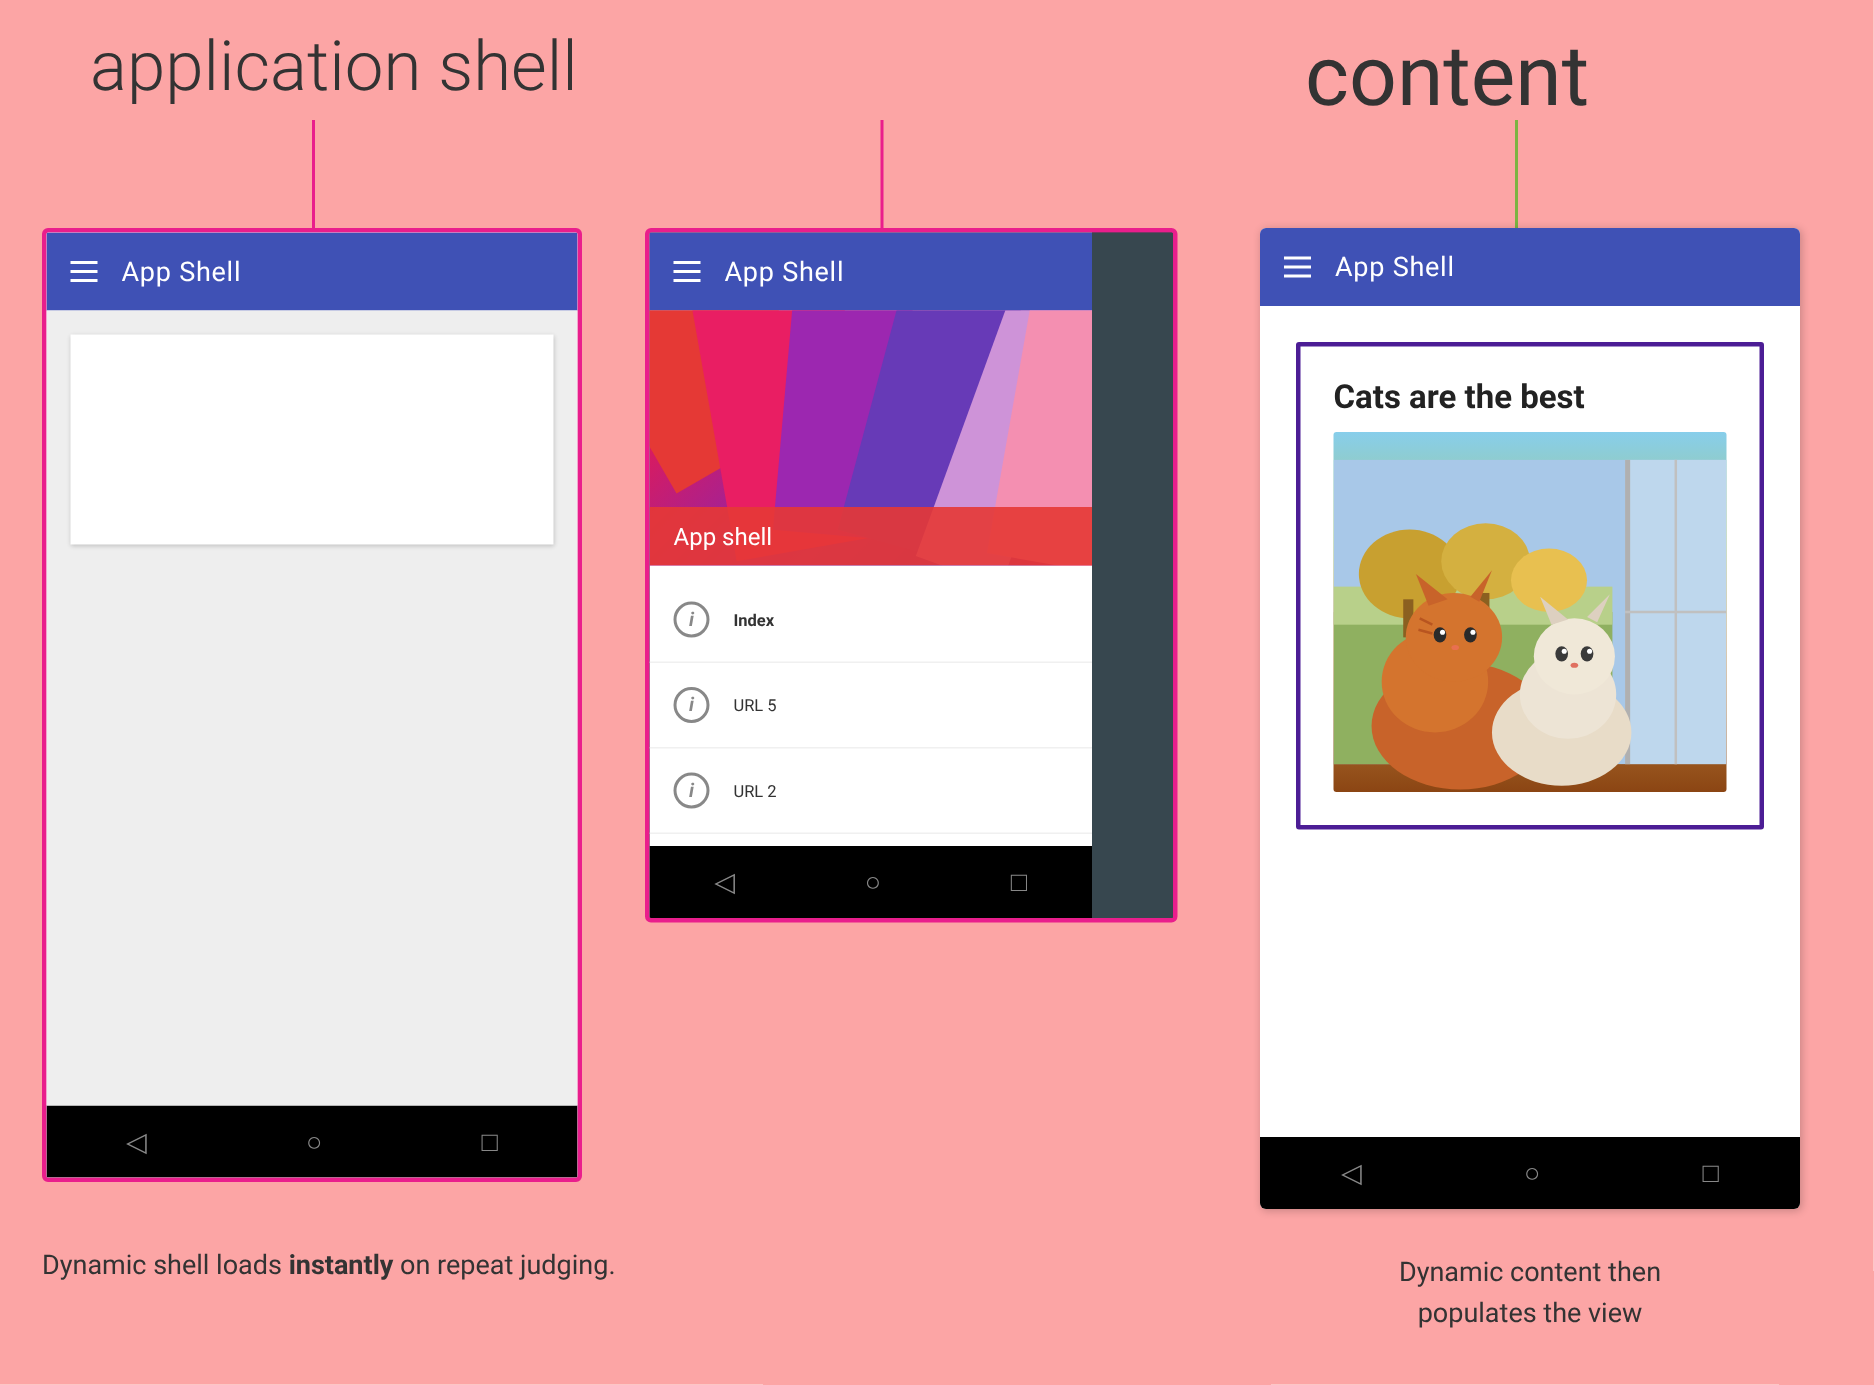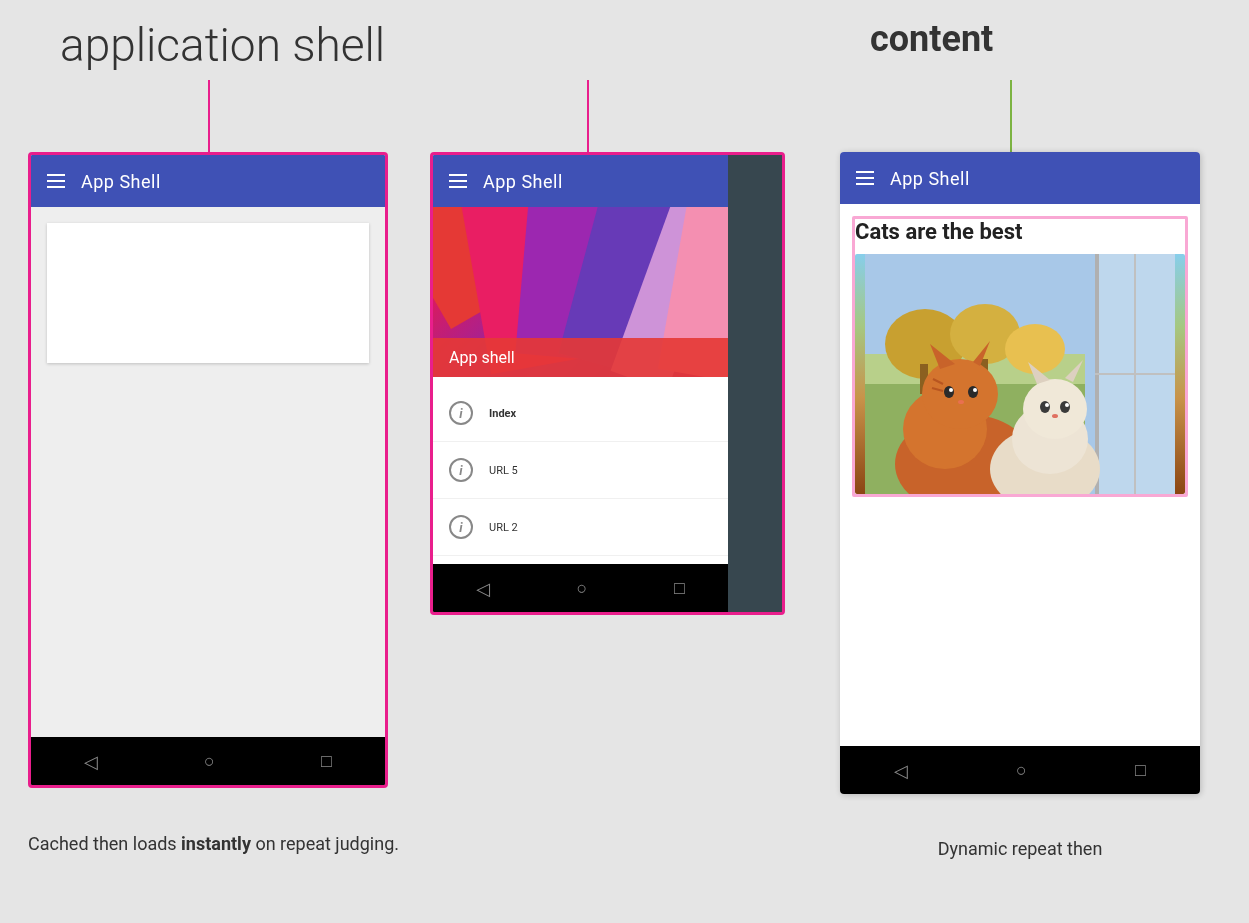--- a/index.html
+++ b/index.html
@@ -119,23 +119,23 @@
       font-style: italic;
       font-weight: bold;
     }
 
     .nav-item-text {
       font-size: 11px;
       color: #333;
     }
 
     .content-box {
-      border: 3px solid #f9a8d4;
-      margin: 12px;
-      padding: 0;
+      border: 3px solid #4c1d95;
+      margin: 24px;
+      padding: 22px;
       border-radius: 2px;
     }
 
     .content-title {
       font-size: 22px;
       font-weight: 700;
       color: #222;
       margin-bottom: 10px;
     }
 
@@ -152,41 +152,41 @@
       background: linear-gradient(180deg, #87ceeb 0%, #a5c882 30%, #c8934a 60%, #8b4513 100%);
       border-radius: 2px;
       position: relative;
       overflow: hidden;
     }
 
     
     .page {
       width: 1249px;
       height: 923px;
-      background: #e5e5e5;
+      background: #fca5a5;
       position: relative;
     }
 
     
     .label-app-shell {
       position: absolute;
       top: 18px;
       left: 60px;
       font-size: 46px;
       font-weight: 300;
       color: #333;
     }
 
     
     .label-content {
       position: absolute;
       top: 18px;
       left: 870px;
-      font-size: 36px;
-      font-weight: 700;
+      font-size: 56px;
+      font-weight: 400;
       color: #333;
     }
 
     
     .vline-pink-1 {
       position: absolute;
       top: 80px;
       left: 208px;
       width: 2px;
       height: 72px;
@@ -457,20 +457,21 @@
     </div>
 
     <div class="phone-nav-bar">
       <span class="nav-icon">◁</span>
       <span class="nav-icon">○</span>
       <span class="nav-icon">□</span>
     </div>
   </div>
 
   <div class="caption-left">
-    <span>Cached then loads </span><strong>instantly</strong><span> on repeat judging.</span>
+    <span>Dynamic shell loads </span><strong>instantly</strong><span> on repeat judging.</span>
   </div>
 
   <div class="caption-right">
-    <div>Dynamic repeat then</div>
+    <div>Dynamic content then</div>
+    <div>populates the view</div>
   </div>
 
 </div>
 
 </body></html>

